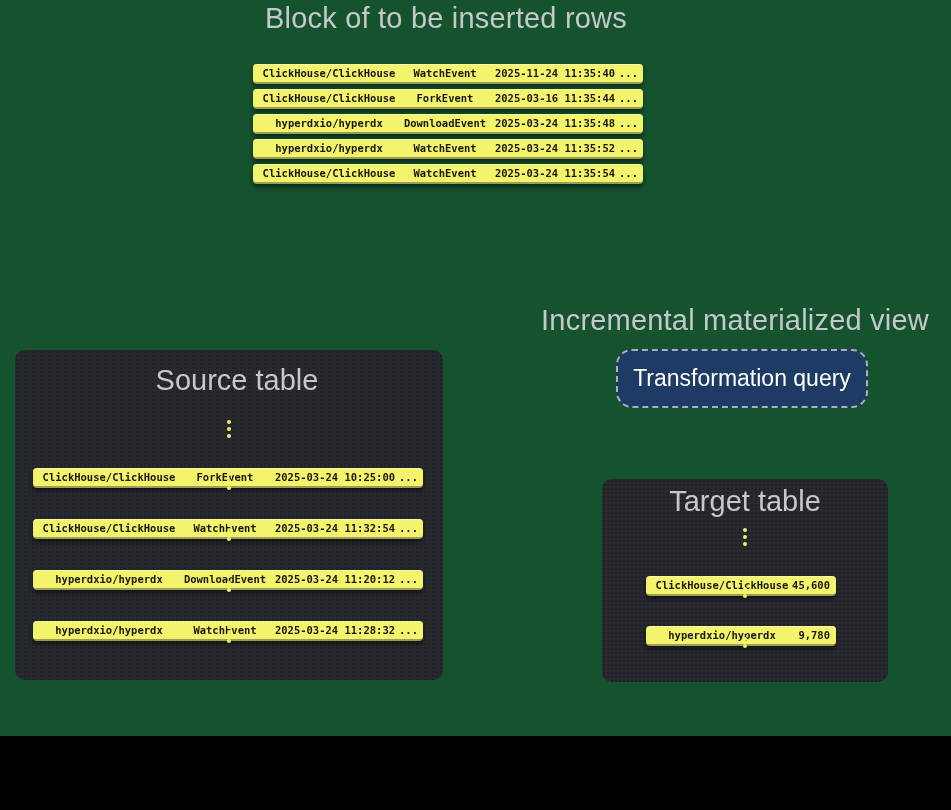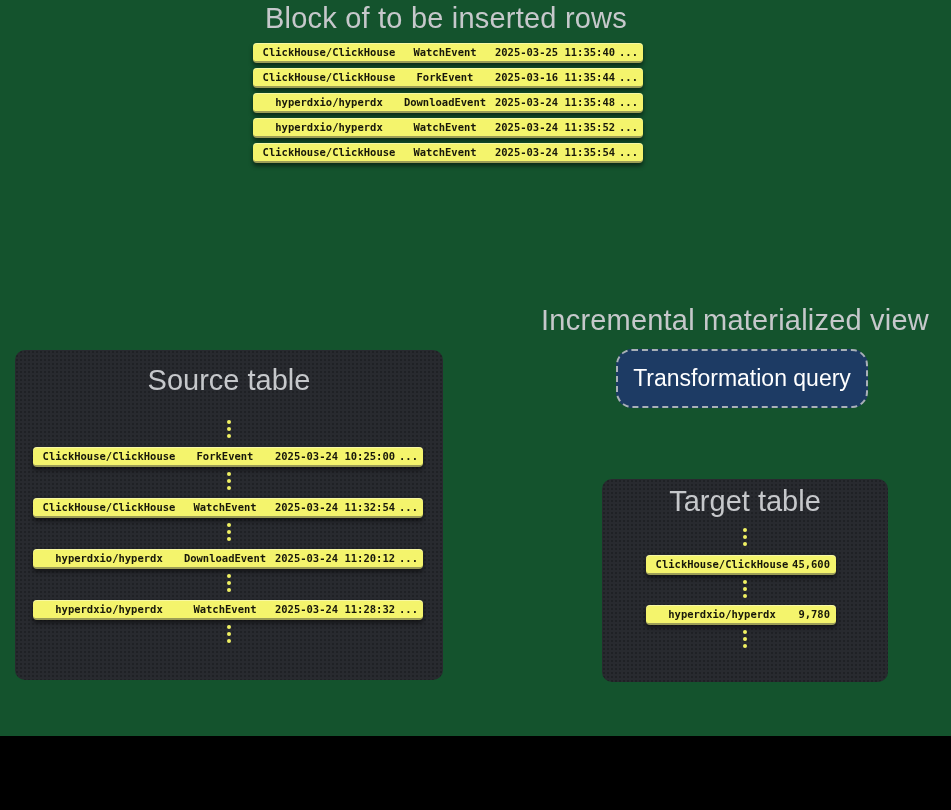--- a/index.html
+++ b/index.html
@@ -16,21 +16,21 @@
          background-size:4px 4px;}
   .panel .panel-title{position:absolute;left:0;width:100%;text-align:center;
          color:#c6c8cb;font-size:29px;font-weight:400;white-space:nowrap;}
 
   
   .row{position:absolute;height:20px;box-sizing:border-box;background:#f4f46c;
        border-radius:4px;border-bottom:2px solid #9c9d57;
        box-shadow:inset 0 1px 0 rgba(255,255,255,.38),0 3px 4px rgba(0,0,0,.5);
        display:grid;align-items:center;padding:0 6px;
        font-family:"DejaVu Sans Mono",monospace;font-weight:700;font-size:10.5px;
-       color:#17170a;white-space:nowrap;}
+       color:#17170a;white-space:nowrap;margin-top:21px;}
   .row4{grid-template-columns:140px 92px 128px 1fr;width:390px;}
   .row4 .c-repo{text-align:center;}
   .row4 .c-event{text-align:center;}
   .row4 .c-ts{text-align:center;}
   .row4 .c-more{text-align:right;}
   .row2{grid-template-columns:140px 1fr;width:190px;}
   .row2 .c-repo{text-align:center;}
   .row2 .c-count{text-align:right;}
 
   
@@ -47,21 +47,21 @@
 </head>
 <body>
 
 <div class="canvas">
 
   <div class="h-title" style="left:193px;top:2px;width:506px;">Block of to be inserted rows</div>
 
   <div class="row row4" style="left:253px;top:43px;">
     <span class="c-repo">ClickHouse/ClickHouse</span>
     <span class="c-event">WatchEvent</span>
-    <span class="c-ts">2025-03-25 11:35:40</span>
+    <span class="c-ts">2025-11-24 11:35:40</span>
     <span class="c-more">...</span>
   </div>
   <div class="row row4" style="left:253px;top:68px;">
     <span class="c-repo">ClickHouse/ClickHouse</span>
     <span class="c-event">ForkEvent</span>
     <span class="c-ts">2025-03-16 11:35:44</span>
     <span class="c-more">...</span>
   </div>
   <div class="row row4" style="left:253px;top:93px;">
     <span class="c-repo">hyperdxio/hyperdx</span>
@@ -76,21 +76,21 @@
     <span class="c-more">...</span>
   </div>
   <div class="row row4" style="left:253px;top:143px;">
     <span class="c-repo">ClickHouse/ClickHouse</span>
     <span class="c-event">WatchEvent</span>
     <span class="c-ts">2025-03-24 11:35:54</span>
     <span class="c-more">...</span>
   </div>
 
   <section class="panel" style="left:15px;top:350px;width:428px;height:330px;">
-    <div class="panel-title" style="top:14px;">Source table</div>
+    <div class="panel-title" style="top:14px;padding-left:8px;">Source table</div>
 
     <div class="dots" style="left:212px;top:70px;">
         <i></i>
         <i></i>
         <i></i>
       </div>
 
     <div class="row row4" style="left:18px;top:97px;">
       <span class="c-repo">ClickHouse/ClickHouse</span>
       <span class="c-event">ForkEvent</span>

